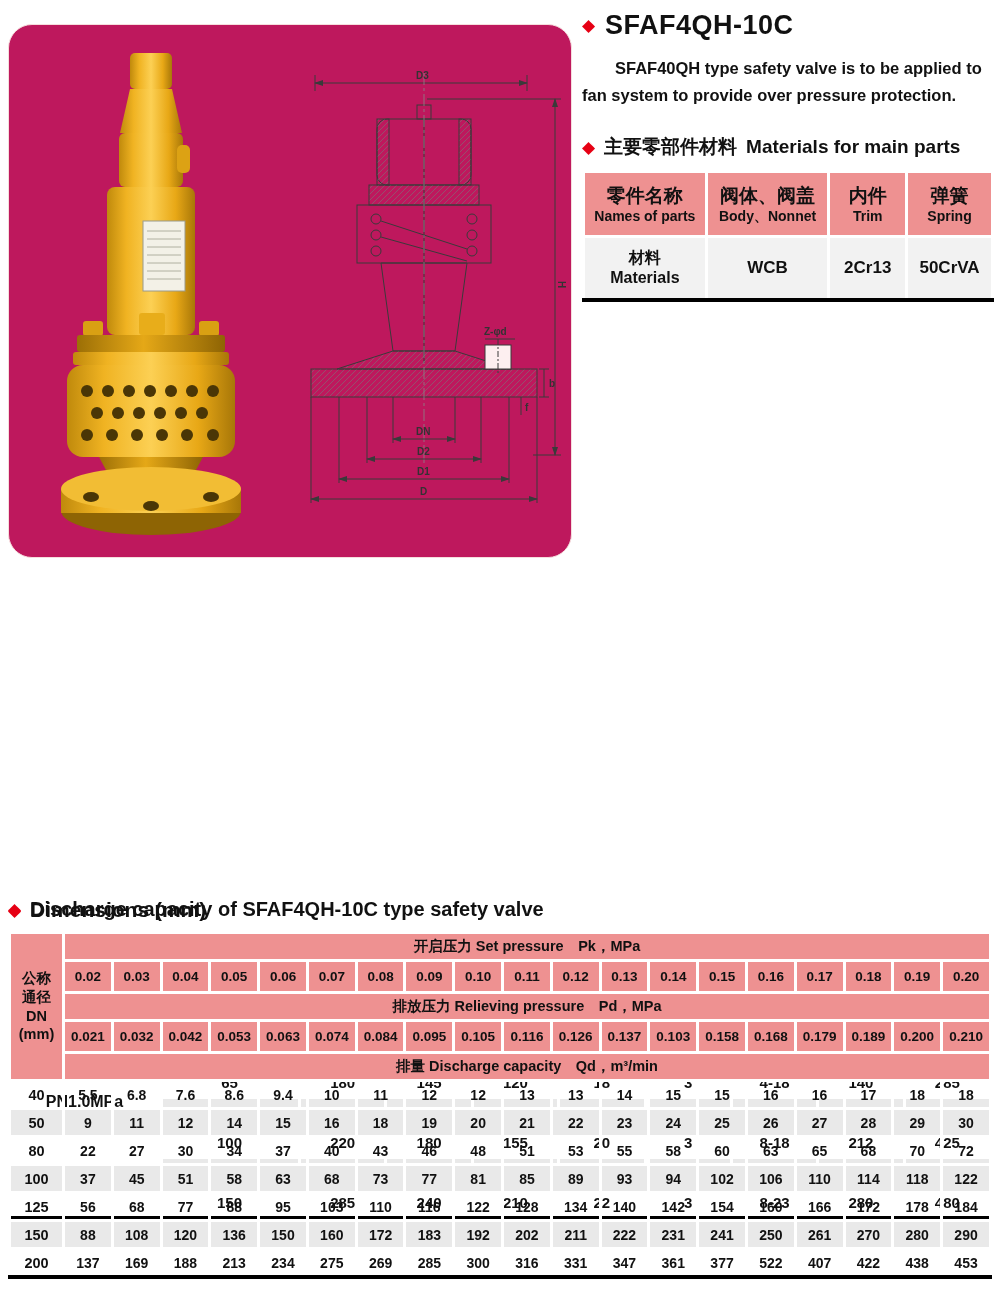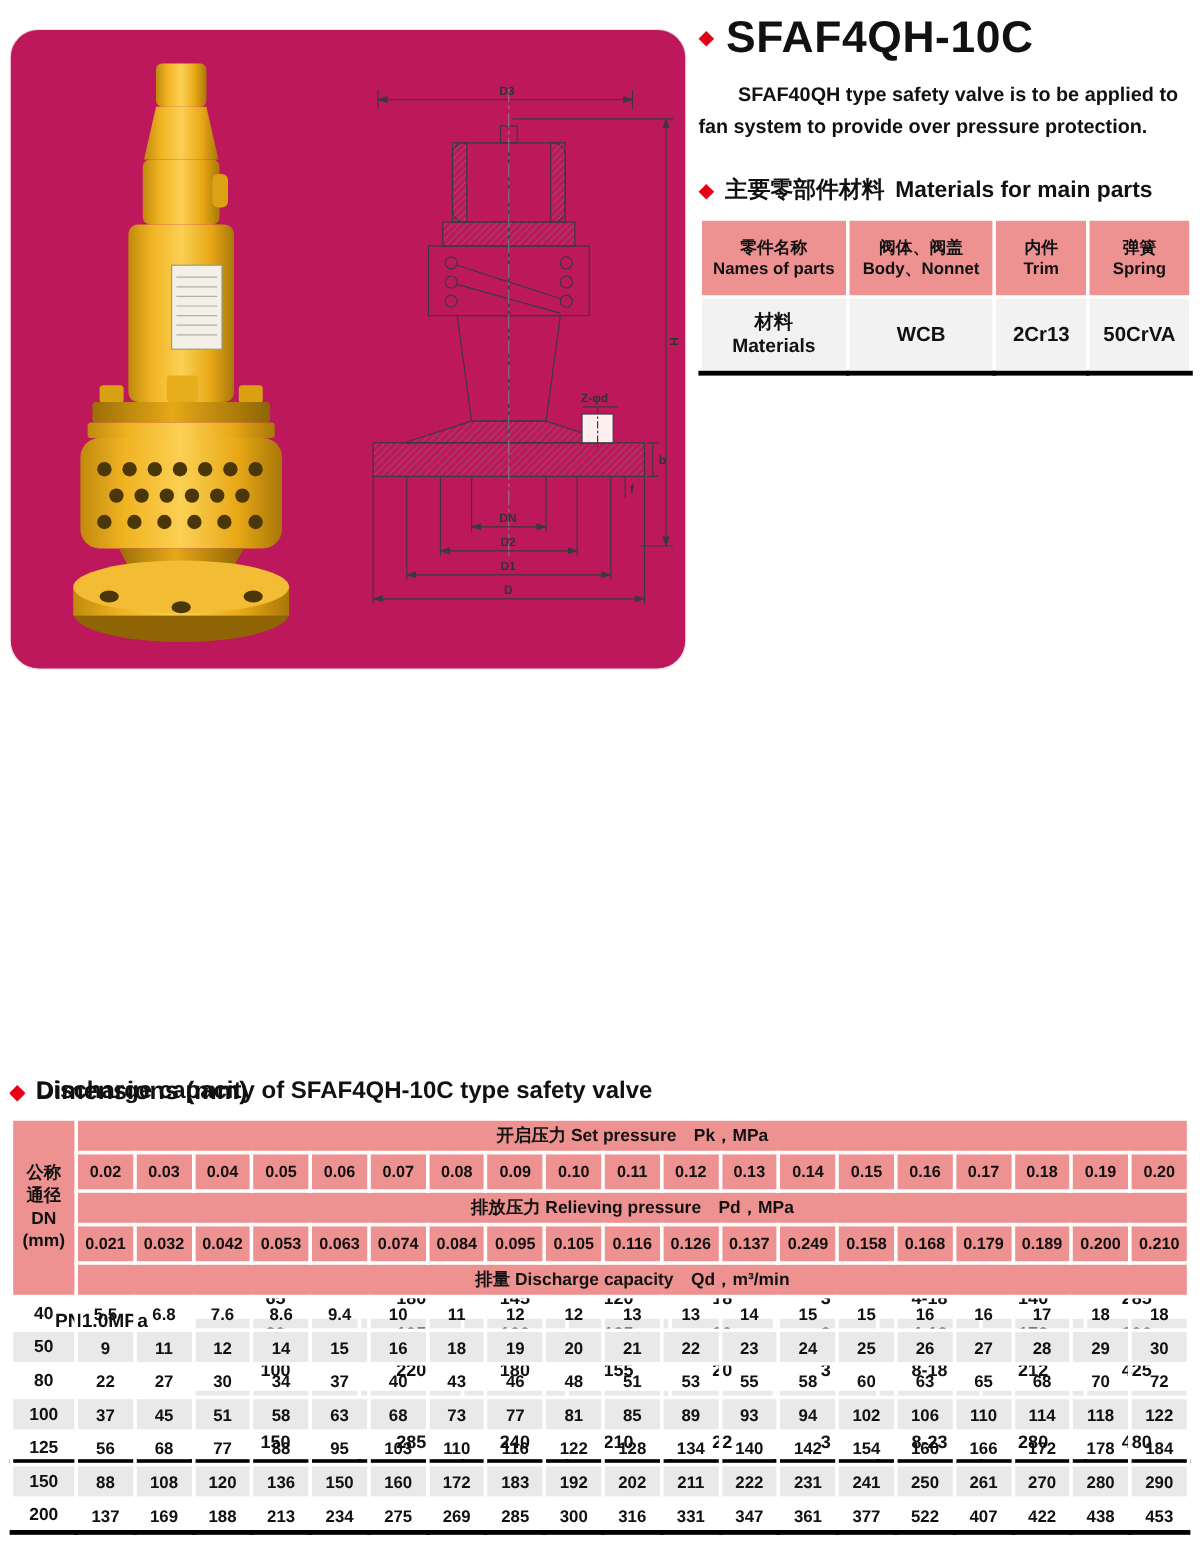--- a/index.html
+++ b/index.html
@@ -14,37 +14,37 @@
   .photo-box{
     position:absolute;left:8px;top:24px;width:562px;height:532px;
     background:#be185d;border-radius:24px;border:1px solid #f6dddd;
   }
   .valve-photo{position:absolute;left:18px;top:16px;}
   .valve-drawing{position:absolute;left:272px;top:18px;}
   
   .right-col{position:absolute;left:582px;top:6px;width:412px;}
   .title-row{display:flex;align-items:center;gap:10px;margin:4px 0 14px 0;}
   .diamond{color:#e60014;font-size:17px;line-height:1;}
-  .main-title{font-size:37px;font-weight:bold;letter-spacing:0.5px;}
+  .main-title{font-size:27px;font-weight:bold;letter-spacing:0.5px;}
   .desc-zh,.desc-en{font-size:16.5px;line-height:1.62;text-indent:2em;margin:8px 0;font-weight:bold;}
   .desc-en{font-weight:bold;}
   .sec-title{display:flex;align-items:baseline;gap:9px;font-weight:bold;}
   .sec-title .diamond{align-self:center;}
   .mat-sec-title{margin:26px 0 10px 0;}
   .mat-sec-title .zh-t{font-size:19px;}
   .mat-sec-title .en-t{font-size:19px;}
   
   table{border-collapse:collapse;table-layout:fixed;width:100%;}
   th,td{border:3px solid #ffffff;text-align:center;vertical-align:middle;font-weight:bold;padding:0;}
   thead th{background:#ee9191;}
   tr.alt td{background:#e9e9e9;}
   
   .mat-table{border-bottom:4px solid #000;}
   .mat-table thead th{height:62px;}
-  .mat-table .zh{display:block;font-size:14px;line-height:1.25;}
+  .mat-table .zh{display:block;font-size:19px;line-height:1.25;}
   .mat-table .en{display:block;font-size:14px;line-height:1.25;}
   .mat-table tbody td{background:#f2f2f2;height:60px;font-size:17px;}
   .mat-label{white-space:pre-line;font-size:16px !important;line-height:1.3;}
   
   .dims-sec{position:absolute;left:8px;top:556px;width:984px;}
   .dims-title{margin:0 0 10px 0;}
   .dims-title .zh-t{font-size:21px;}
   .dims-title .en-t{font-size:21px;}
   .dims-table{border-bottom:4px solid #000;}
   .dims-table thead th{font-size:15px;}
@@ -478,21 +478,21 @@
           <th class="pv">0.042</th>
           <th class="pv">0.053</th>
           <th class="pv">0.063</th>
           <th class="pv">0.074</th>
           <th class="pv">0.084</th>
           <th class="pv">0.095</th>
           <th class="pv">0.105</th>
           <th class="pv">0.116</th>
           <th class="pv">0.126</th>
           <th class="pv">0.137</th>
-          <th class="pv">0.249</th>
+          <th class="pv">0.103</th>
           <th class="pv">0.158</th>
           <th class="pv">0.168</th>
           <th class="pv">0.179</th>
           <th class="pv">0.189</th>
           <th class="pv">0.200</th>
           <th class="pv">0.210</th>
         </tr>
       <tr>
         <th colspan="19" class="band">排量  Discharge capacity　Qd，m³/min</th>
       </tr>

